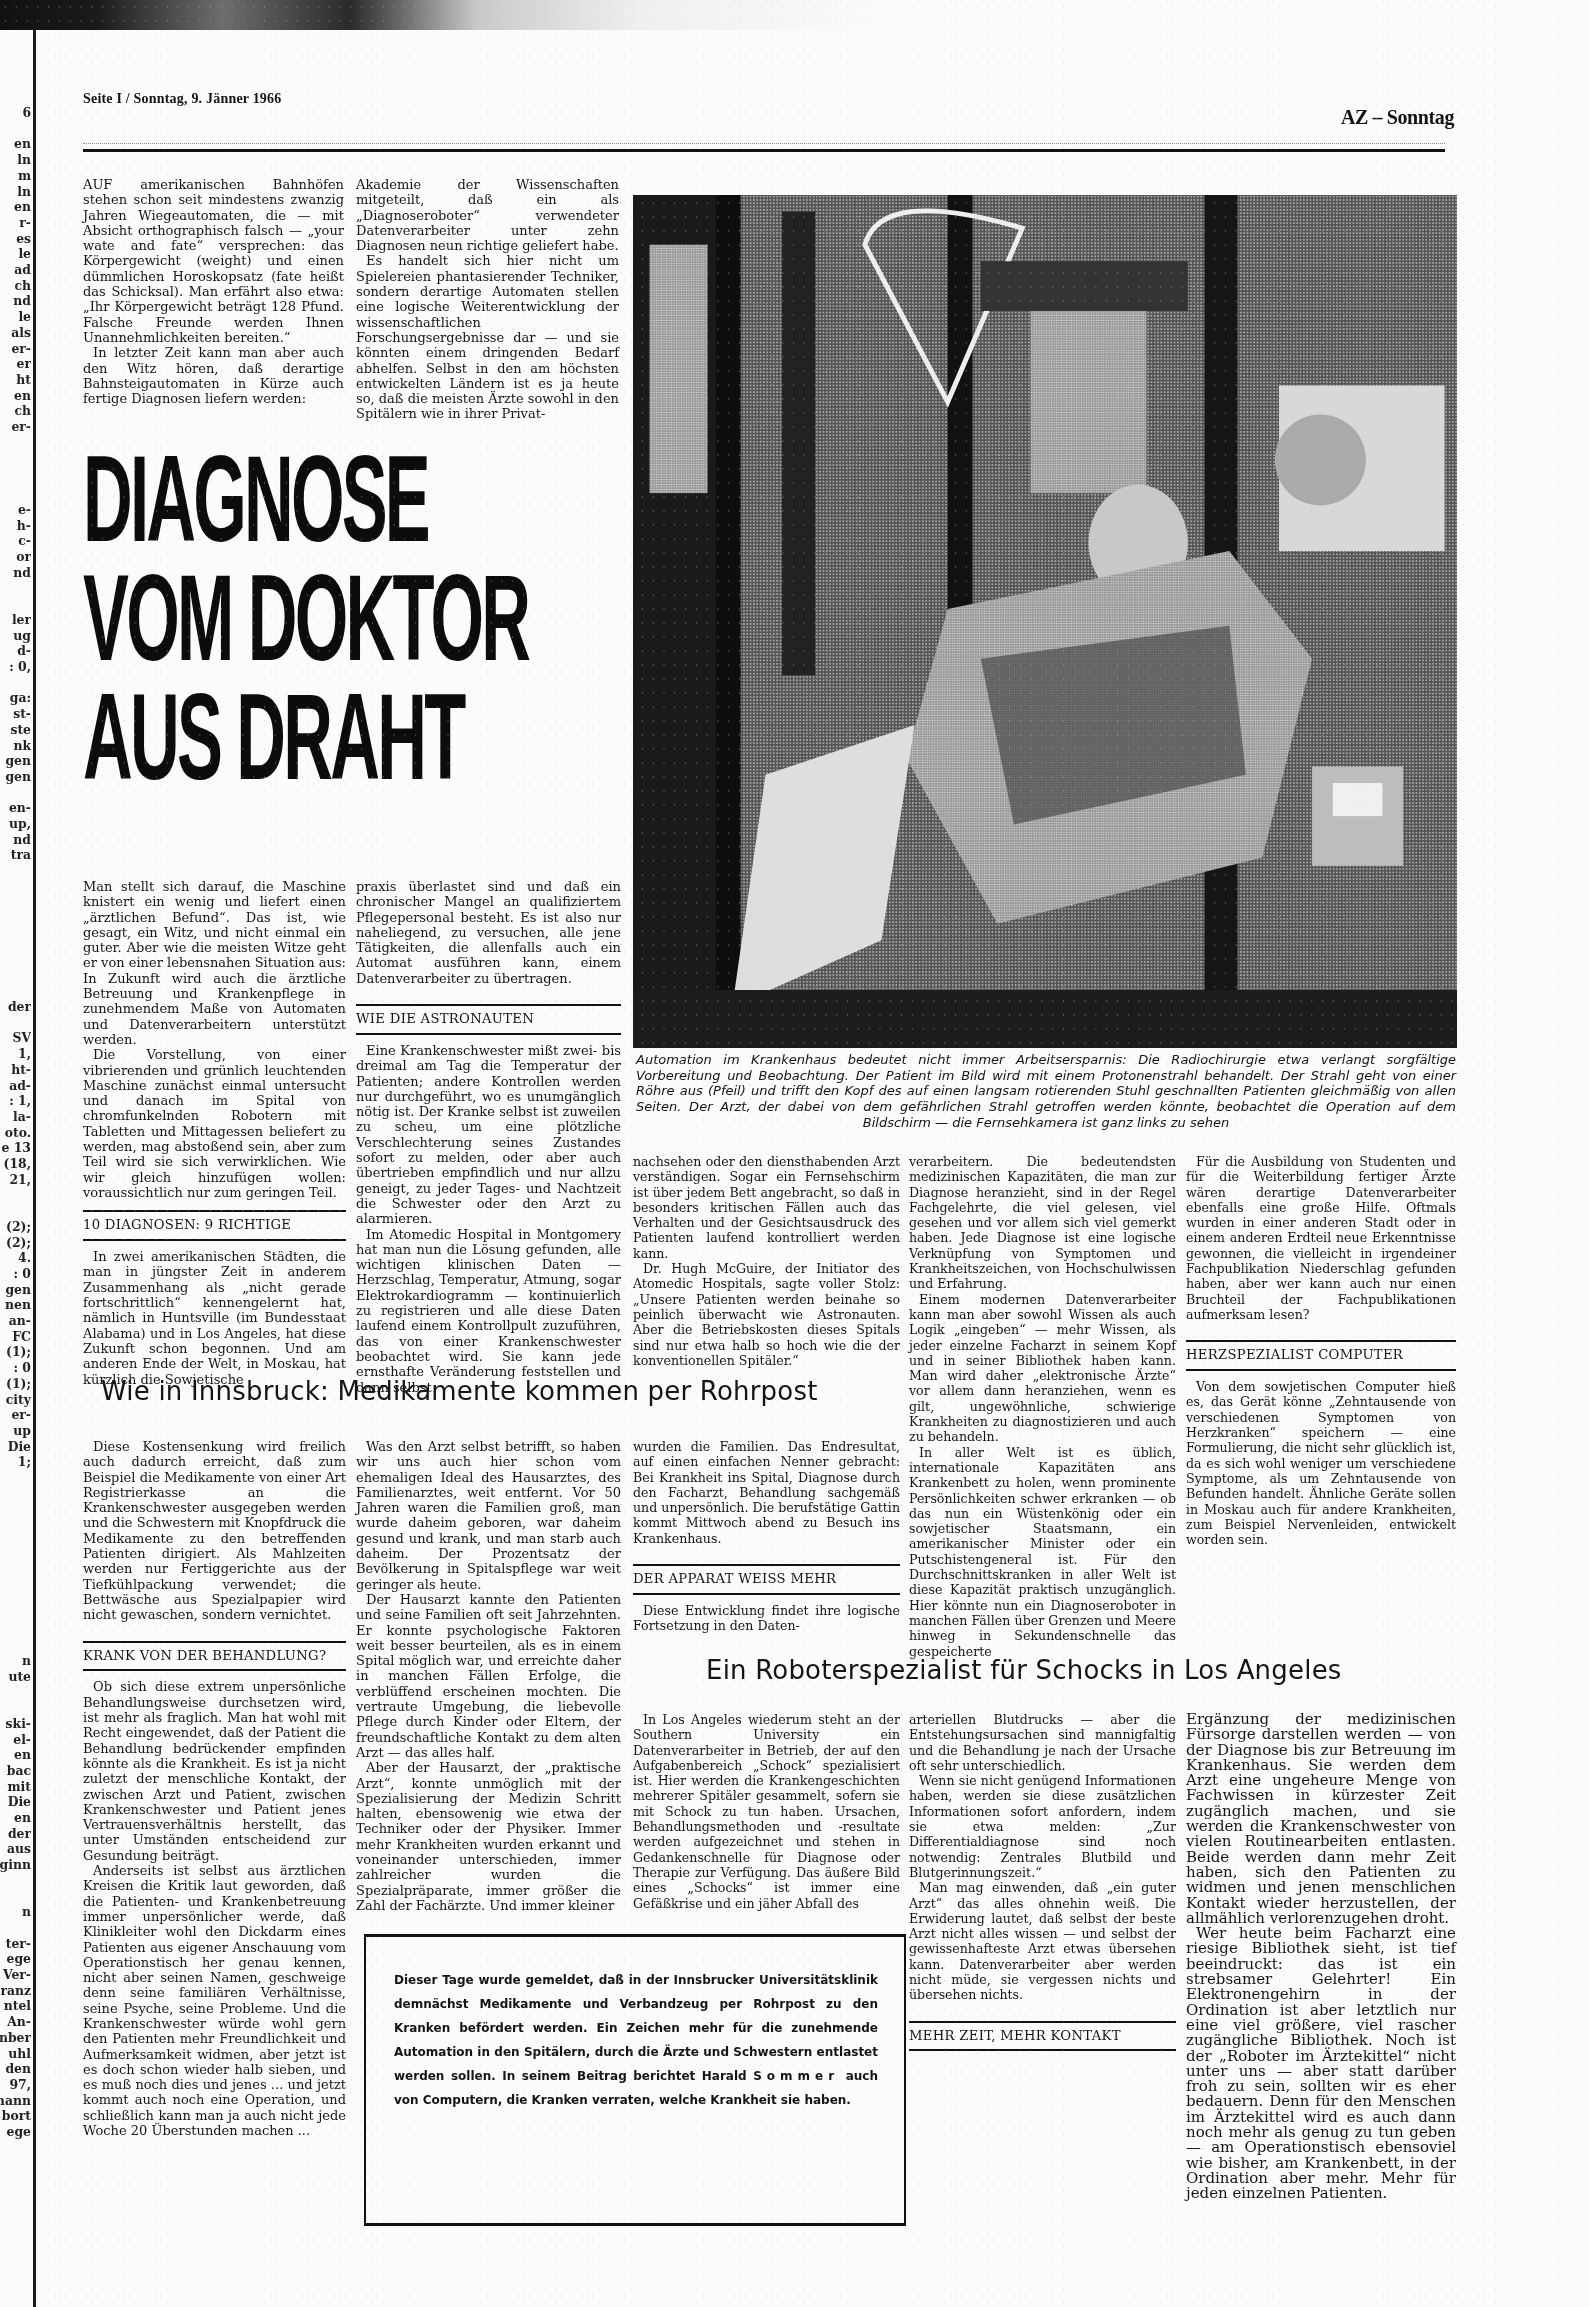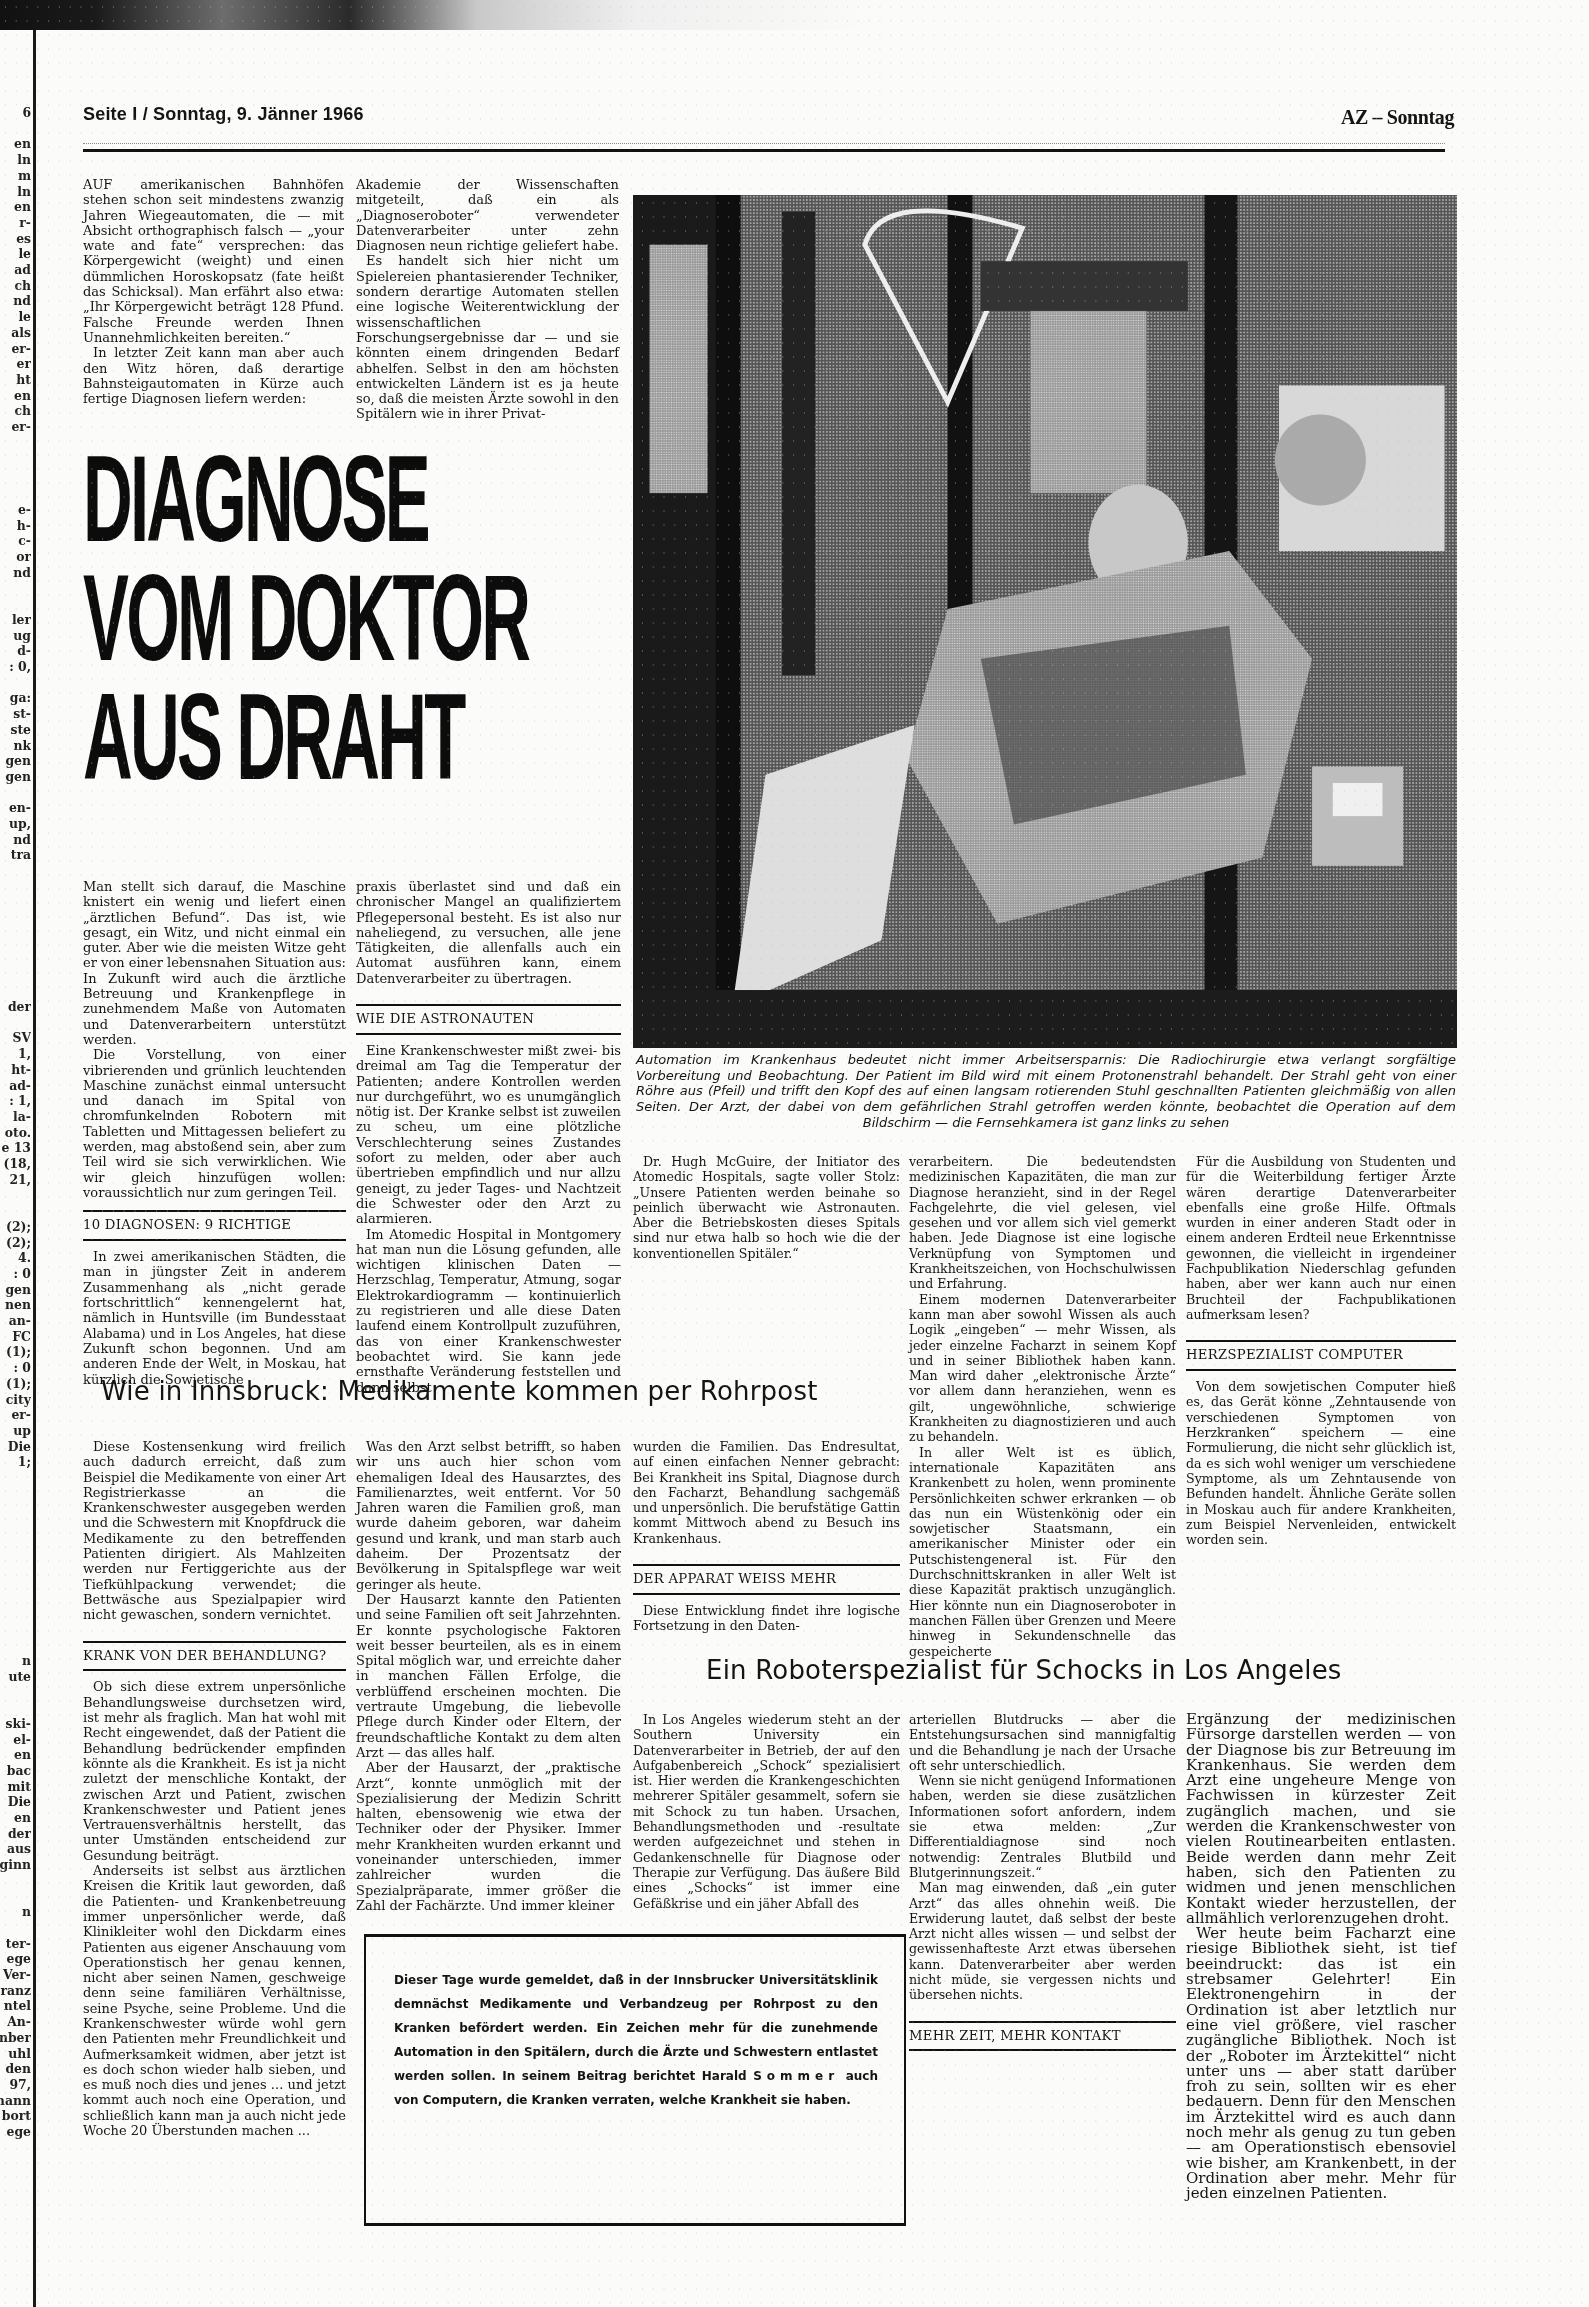--- a/index.html
+++ b/index.html
@@ -4,21 +4,21 @@
 <style>
   html,body{margin:0;padding:0;}
   body{width:1590px;height:2307px;background:#fbfbf9;position:relative;overflow:hidden;
        font-family:"DejaVu Serif","Liberation Serif",serif;color:#141414;}
   .abs{position:absolute;}
   .topband{left:0;top:0;width:1590px;height:30px;
      background:linear-gradient(90deg,#111 0,#1a1a1a 6%,#6d6d6d 14%,#2a2a2a 22%,#c9c9c9 30%,#efefef 40%,#fbfbf9 55%);}
   .gutter{left:33px;top:30px;width:3.3px;height:2277px;background:#1a1a1a;}
   .leftstrip{left:0;top:30px;width:31px;height:2277px;overflow:hidden;}
   .leftstrip .frag{position:absolute;right:0;font-size:12.4px;line-height:15.7px;text-align:right;white-space:pre;font-weight:bold;font-family:"DejaVu Serif",serif;color:#222;}
-  .hdr-left{left:83px;top:104px;font-size:18px;font-weight:bold;font-family:Liberation Sans, sans-serif;letter-spacing:0.2px;}
+  .hdr-left{left:83px;top:91px;font-size:14px;font-weight:bold;font-family:Liberation Serif, serif;letter-spacing:0.2px;}
   .hdr-right{right:136px;top:106px;font-size:20px;font-weight:bold;font-family:"Liberation Serif",serif;letter-spacing:-0.4px;}
   .hdr-rule{left:83px;top:149px;width:1362px;height:2.5px;background:#111;}
   .hdr-dots{left:83px;top:143px;width:1362px;border-top:1.7px dotted #8a8a8a;}
   .col{font-size:13px;line-height:15.3px;text-align:justify;hyphens:none;}
   .col p{margin:0;text-indent:10px;}
   .col p.noind{text-indent:0;}
   .sub{font-size:13.2px;line-height:16.6px;letter-spacing:0.3px;border-top:2.5px solid #111;border-bottom:2.5px solid #111;padding:5px 0 5px 0;margin:10px 0 8.3px 0;}
   .headline{left:83px;top:439px;width:547px;font-family:"Liberation Sans","DejaVu Sans",sans-serif;font-weight:bold;
      font-size:123px;line-height:119px;letter-spacing:-5px;transform:scaleX(0.56);transform-origin:left top;white-space:nowrap;color:#0c0c0c;}
   .photo{left:633px;top:195px;width:824px;height:853px;overflow:hidden;background:#3a3a3a;}
@@ -208,20 +208,21 @@
 </div>
 
 <div class="abs col" style="left:356px;top:879px;width:265px;">
   <p class="noind">praxis überlastet sind und daß ein chronischer Mangel an qualifiziertem Pflegepersonal besteht. Es ist also nur naheliegend, zu versuchen, alle jene Tätigkeiten, die allenfalls auch ein Automat ausführen kann, einem Datenverarbeiter zu übertragen.</p>
   <div class="sub" style="margin-top:18px;">WIE DIE ASTRONAUTEN</div>
   <p>Eine Krankenschwester mißt zwei- bis dreimal am Tag die Temperatur der Patienten; andere Kontrollen werden nur durchgeführt, wo es unumgänglich nötig ist. Der Kranke selbst ist zuweilen zu scheu, um eine plötzliche Verschlechterung seines Zustandes sofort zu melden, oder aber auch übertrieben empfindlich und nur allzu geneigt, zu jeder Tages- und Nachtzeit die Schwester oder den Arzt zu alarmieren.</p>
   <p>Im Atomedic Hospital in Montgomery hat man nun die Lösung gefunden, alle wichtigen klinischen Daten — Herzschlag, Temperatur, Atmung, sogar Elektrokardiogramm — kontinuierlich zu registrieren und alle diese Daten laufend einem Kontrollpult zuzuführen, das von einer Krankenschwester beobachtet wird. Sie kann jede ernsthafte Veränderung feststellen und dann selbst</p>
 </div>
 
 <div class="abs col" style="left:633px;top:1154px;width:267px;font-size:12.6px;">
+  <p class="noind">nachsehen oder den diensthabenden Arzt verständigen. Sogar ein Fernsehschirm ist über jedem Bett angebracht, so daß in besonders kritischen Fällen auch das Verhalten und der Gesichtsausdruck des Patienten laufend kontrolliert werden kann.</p>
   <p>Dr. Hugh McGuire, der Initiator des Atomedic Hospitals, sagte voller Stolz: „Unsere Patienten werden beinahe so peinlich überwacht wie Astronauten. Aber die Betriebskosten dieses Spitals sind nur etwa halb so hoch wie die der konventionellen Spitäler.“</p>
 </div>
 <div class="abs col" style="left:909px;top:1154px;width:267px;font-size:12.6px;">
   <p class="noind">verarbeitern. Die bedeutendsten medizinischen Kapazitäten, die man zur Diagnose heranzieht, sind in der Regel Fachgelehrte, die viel gelesen, viel gesehen und vor allem sich viel gemerkt haben. Jede Diagnose ist eine logische Verknüpfung von Symptomen und Krankheitszeichen, von Hochschulwissen und Erfahrung.</p>
   <p>Einem modernen Datenverarbeiter kann man aber sowohl Wissen als auch Logik „eingeben“ — mehr Wissen, als jeder einzelne Facharzt in seinem Kopf und in seiner Bibliothek haben kann. Man wird daher „elektronische Ärzte“ vor allem dann heranziehen, wenn es gilt, ungewöhnliche, schwierige Krankheiten zu diagnostizieren und auch zu behandeln.</p>
   <p>In aller Welt ist es üblich, internationale Kapazitäten ans Krankenbett zu holen, wenn prominente Persönlichkeiten schwer erkranken — ob das nun ein Wüstenkönig oder ein sowjetischer Staatsmann, ein amerikanischer Minister oder ein Putschistengeneral ist. Für den Durchschnittskranken in aller Welt ist diese Kapazität praktisch unzugänglich. Hier könnte nun ein Diagnoseroboter in manchen Fällen über Grenzen und Meere hinweg in Sekundenschnelle das gespeicherte</p>
 </div>
 <div class="abs col" style="left:1186px;top:1154px;width:270px;font-size:12.6px;">
   <p>Für die Ausbildung von Studenten und für die Weiterbildung fertiger Ärzte wären derartige Datenverarbeiter ebenfalls eine große Hilfe. Oftmals wurden in einer anderen Stadt oder in einem anderen Erdteil neue Erkenntnisse gewonnen, die vielleicht in irgendeiner Fachpublikation Niederschlag gefunden haben, aber wer kann auch nur einen Bruchteil der Fachpublikationen aufmerksam lesen?</p>
   <div class="sub" style="margin-top:18px;">HERZSPEZIALIST COMPUTER</div>

